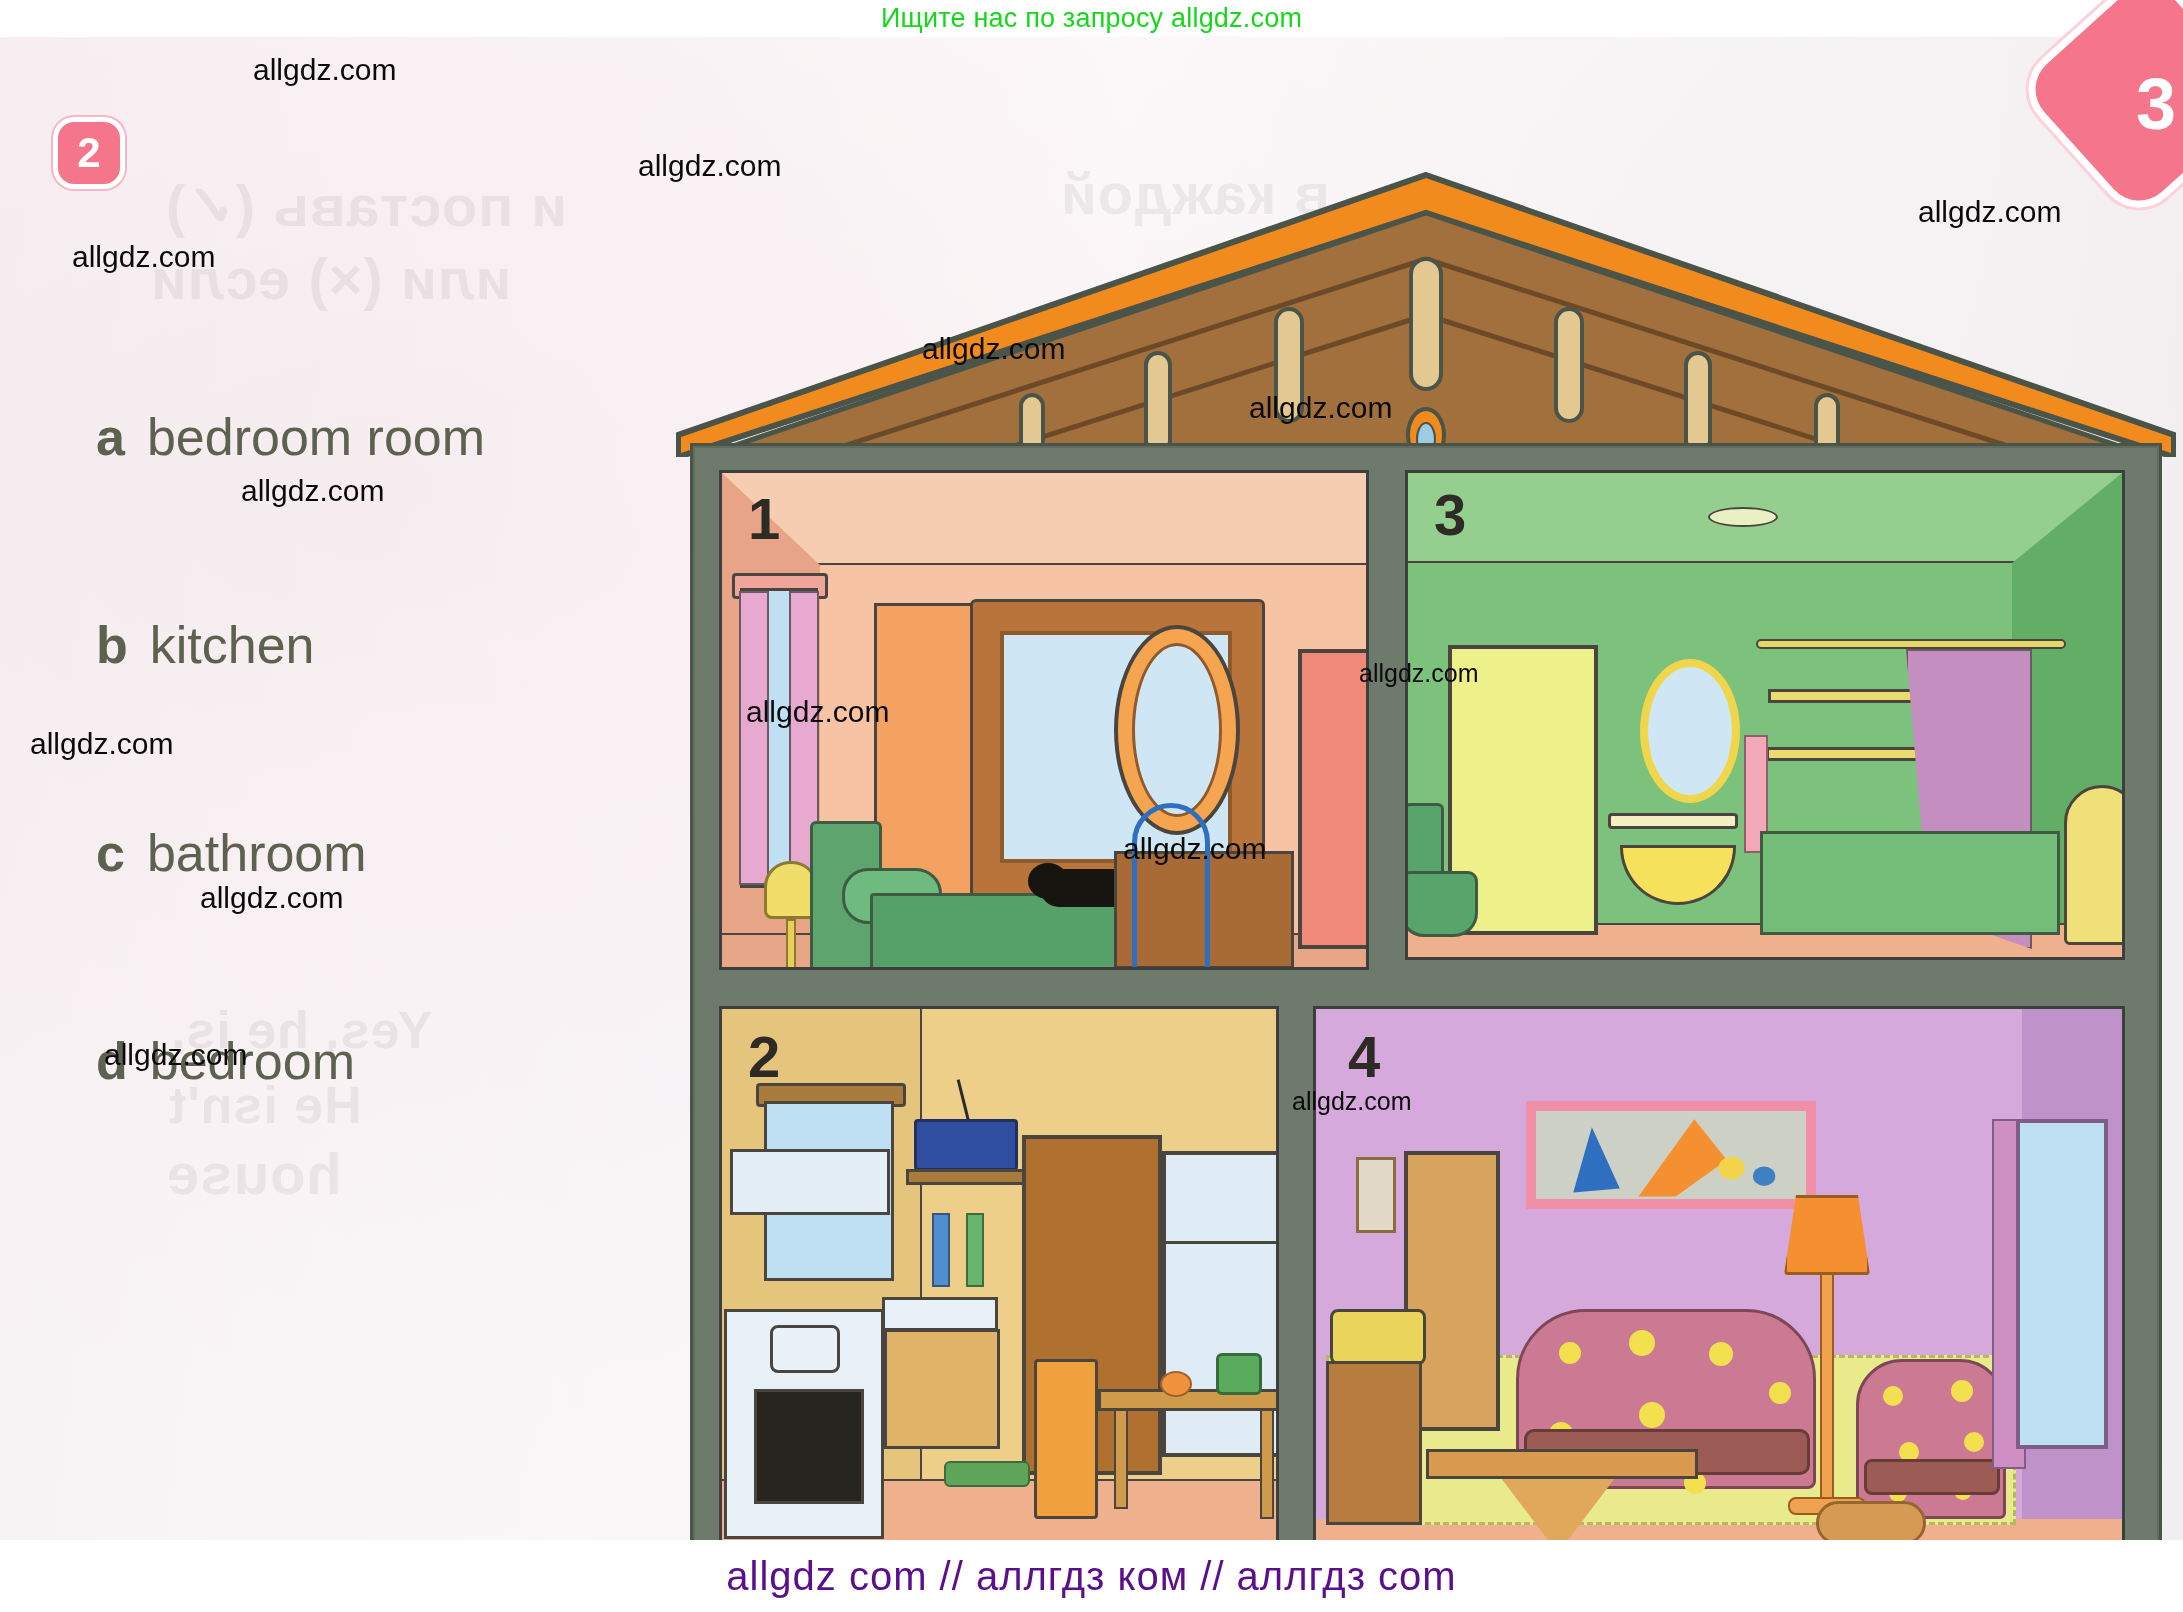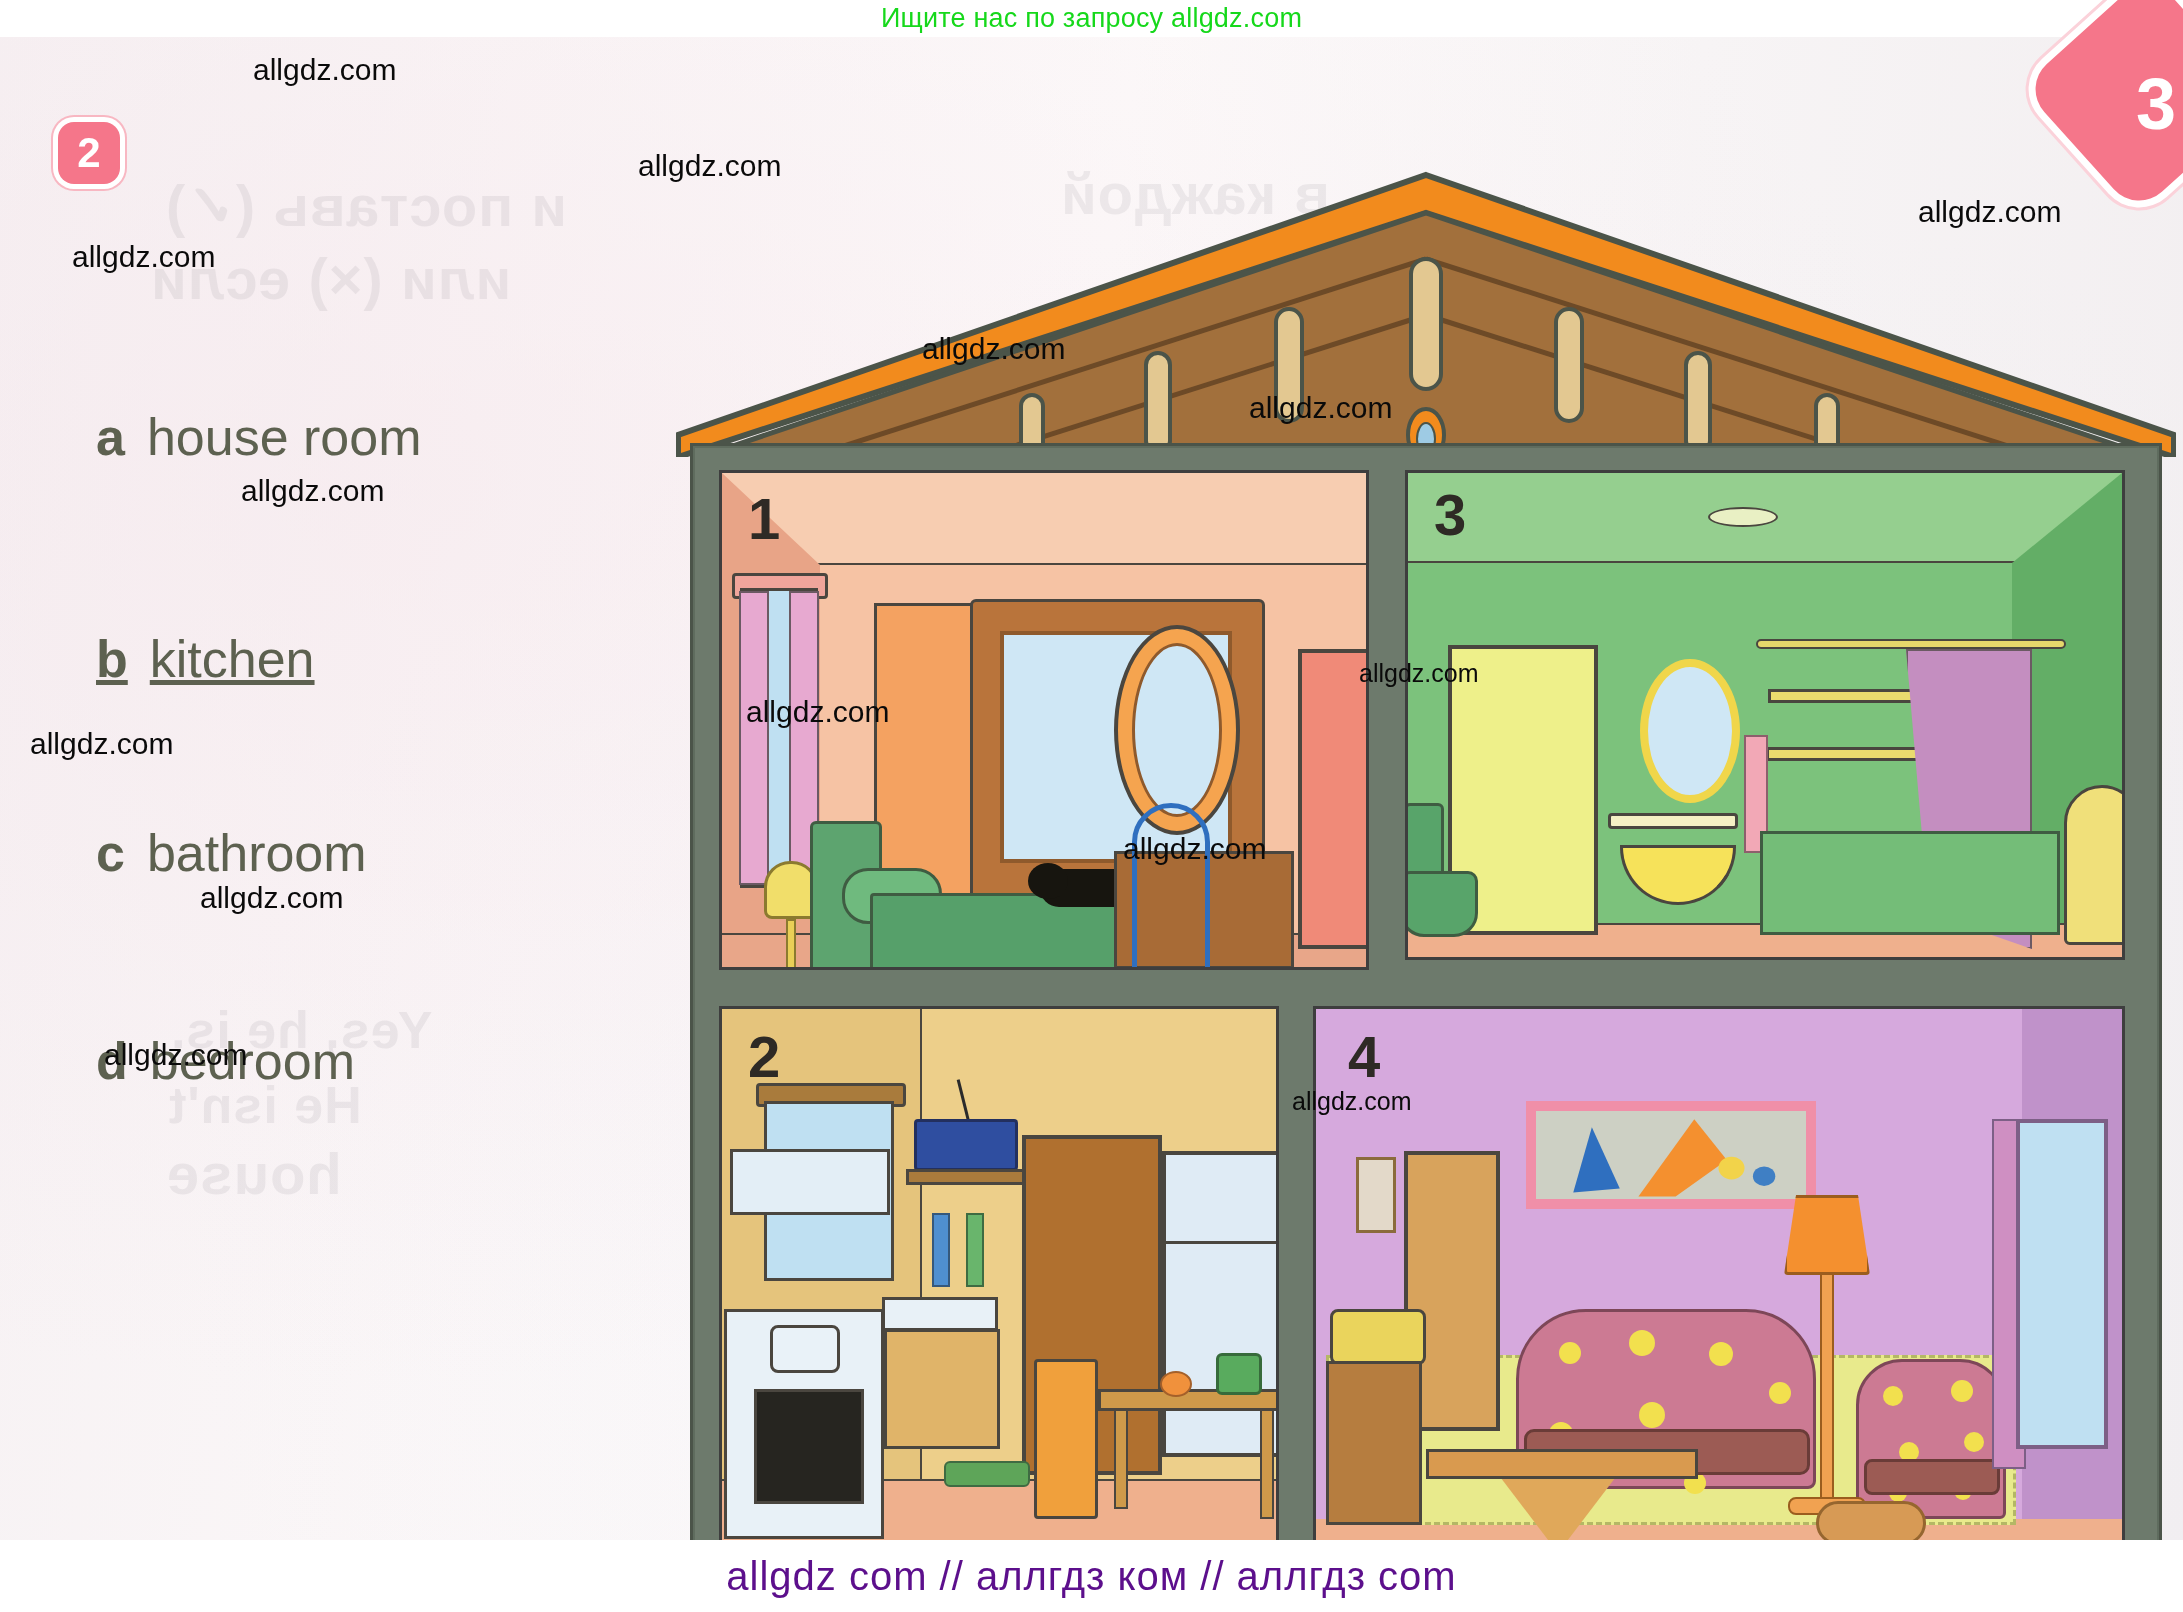--- a/index.html
+++ b/index.html
@@ -209,22 +209,22 @@
 
   <div id="ex-badge">
     <span>2</span>
   </div>
 
   <div id="page-num">
     <span>3</span>
   </div>
 
   <div id="word-list">
-      <div class="word-row" style="left: 96px; top: 370px;"><span class="ltr">a</span><span class="wd">house room</span></div>
-      <div class="word-row" style="left: 96px; top: 592px; text-decoration: underline;"><span class="ltr">b</span><span class="wd">kitchen</span></div>
+      <div class="word-row" style="left: 96px; top: 370px;"><span class="ltr">a</span><span class="wd">bedroom room</span></div>
+      <div class="word-row" style="left: 96px; top: 578px;"><span class="ltr">b</span><span class="wd">kitchen</span></div>
       <div class="word-row" style="left: 96px; top: 786px;"><span class="ltr">c</span><span class="wd">bathroom</span></div>
       <div class="word-row" style="left: 96px; top: 994px;"><span class="ltr">d</span><span class="wd">bedroom</span></div>
     </div>
 
   <div id="house">
 
     <svg id="roof" viewBox="0 0 1500 290" preserveAspectRatio="none">
       <polygon points="750,8 1498,268 1498,290 750,46 2,290 2,268" fill="#f28b1d" stroke="#4b5449" stroke-width="6"></polygon>
       <polygon points="750,46 1470,288 30,288" fill="#a2703c" stroke="#4b5449" stroke-width="5"></polygon>
       <line x1="750" y1="92" x2="1360" y2="288" stroke="#6d4a27" stroke-width="5"></line>

